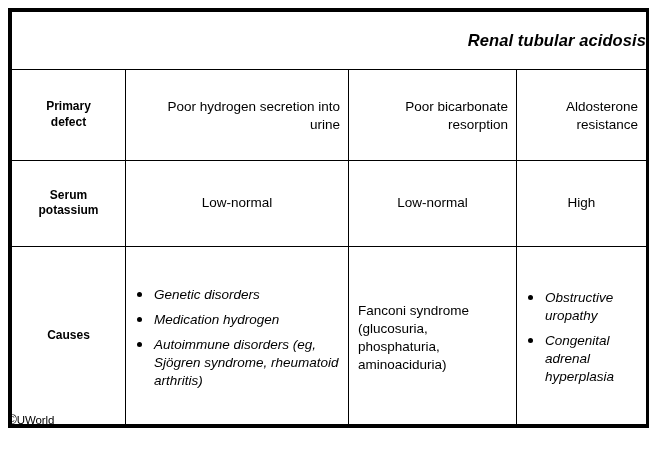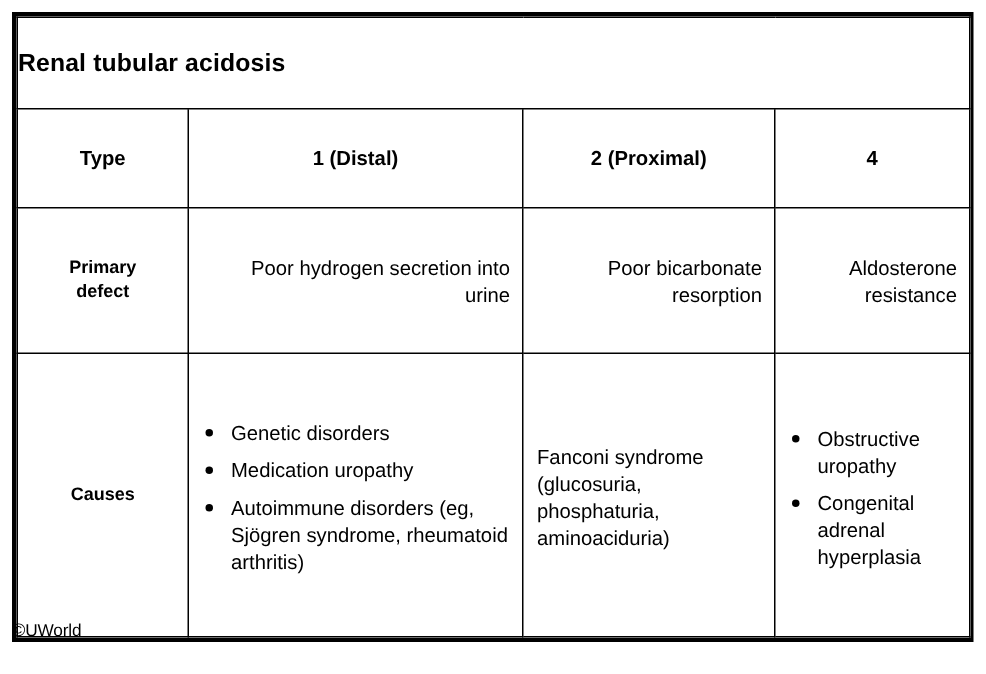--- a/index.html
+++ b/index.html
@@ -45,22 +45,23 @@
   }
   
   col.c-label { width: 114px; }
   col.c-t1    { width: 223px; }
   col.c-t2    { width: 168px; }
   col.c-t4    { width: 130px; }
 
   
   .title-cell {
     height: 44px;
-    text-align: left;
-    vertical-align: middle;
+    text-align: right;
+    vertical-align: middle;
+    font-style: italic;
   }
   .title-text {
     font-size: 16.5px;
     font-weight: bold;
     letter-spacing: 0.1px;
   }
 
   
   .head-row td { height: 47px; }
   .head-cell {
@@ -107,20 +108,21 @@
   .row-defect td { height: 70px; }
   .row-ph td { height: 44px; }
   .row-k td { height: 66px; }
   .row-causes td { height: 138px; }
 
   
   ul.bullets {
     list-style: none;
     margin: 0;
     padding: 0;
+    font-style: italic;
   }
   ul.bullets li {
     position: relative;
     padding-left: 19px;
     margin: 0 0 7px 0;
     font-size: 13.5px;
     line-height: 1.33;
   }
   ul.bullets li:last-child { margin-bottom: 0; }
   ul.bullets li .dot {
@@ -161,67 +163,68 @@
         <col class="c-t4">
       </colgroup>
       <tbody>
 
         <tr>
           <td class="title-cell" colspan="4">
             <span class="title-text">Renal tubular acidosis</span>
           </td>
         </tr>
 
-        <tr class="head-row">
-          <td class="head-cell">
-            <span class="head-text">Type</span>
-          </td>
-          <td class="head-cell">
-            <span class="head-text">1 (Distal)</span>
-          </td>
-          <td class="head-cell">
-            <span class="head-text">2 (Proximal)</span>
-          </td>
-          <td class="head-cell">
-            <span class="head-text">4</span>
-          </td>
-        </tr>
 
         <tr class="row-defect">
           <td class="rowlabel">
             <span class="rowlabel-text">Primary</span>
             <span class="rowlabel-text">defect</span>
           </td>
           <td class="cell-left">
             <span class="cell-text pad-defect">Poor hydrogen secretion into urine</span>
           </td>
           <td class="cell-left">
             <span class="cell-text pad-defect">Poor bicarbonate resorption</span>
           </td>
           <td class="cell-left">
             <span class="cell-text pad-defect">Aldosterone resistance</span>
           </td>
         </tr>
 
 
+        <tr class="row-k">
+          <td class="rowlabel">
+            <span class="rowlabel-text">Serum</span>
+            <span class="rowlabel-text">potassium</span>
+          </td>
+          <td class="cell-center">
+            <span class="cell-text pad-plain">Low-normal</span>
+          </td>
+          <td class="cell-center">
+            <span class="cell-text pad-plain">Low-normal</span>
+          </td>
+          <td class="cell-center">
+            <span class="cell-text pad-plain">High</span>
+          </td>
+        </tr>
 
         <tr class="row-causes">
           <td class="rowlabel">
             <span class="rowlabel-text">Causes</span>
           </td>
           <td class="cell-left">
             <div class="pad-causes">
               <ul class="bullets">
                 <li>
                   <span class="dot"></span>
                   <span>Genetic disorders</span>
                 </li>
                 <li>
                   <span class="dot"></span>
-                  <span>Medication uropathy</span>
+                  <span>Medication hydrogen</span>
                 </li>
                 <li>
                   <span class="dot"></span>
                   <span>Autoimmune disorders (eg, Sjögren syndrome, rheumatoid arthritis)</span>
                 </li>
               </ul>
             </div>
           </td>
           <td class="cell-left">
             <span class="cell-text pad-causes">Fanconi syndrome (glucosuria, phosphaturia, aminoaciduria)</span>

